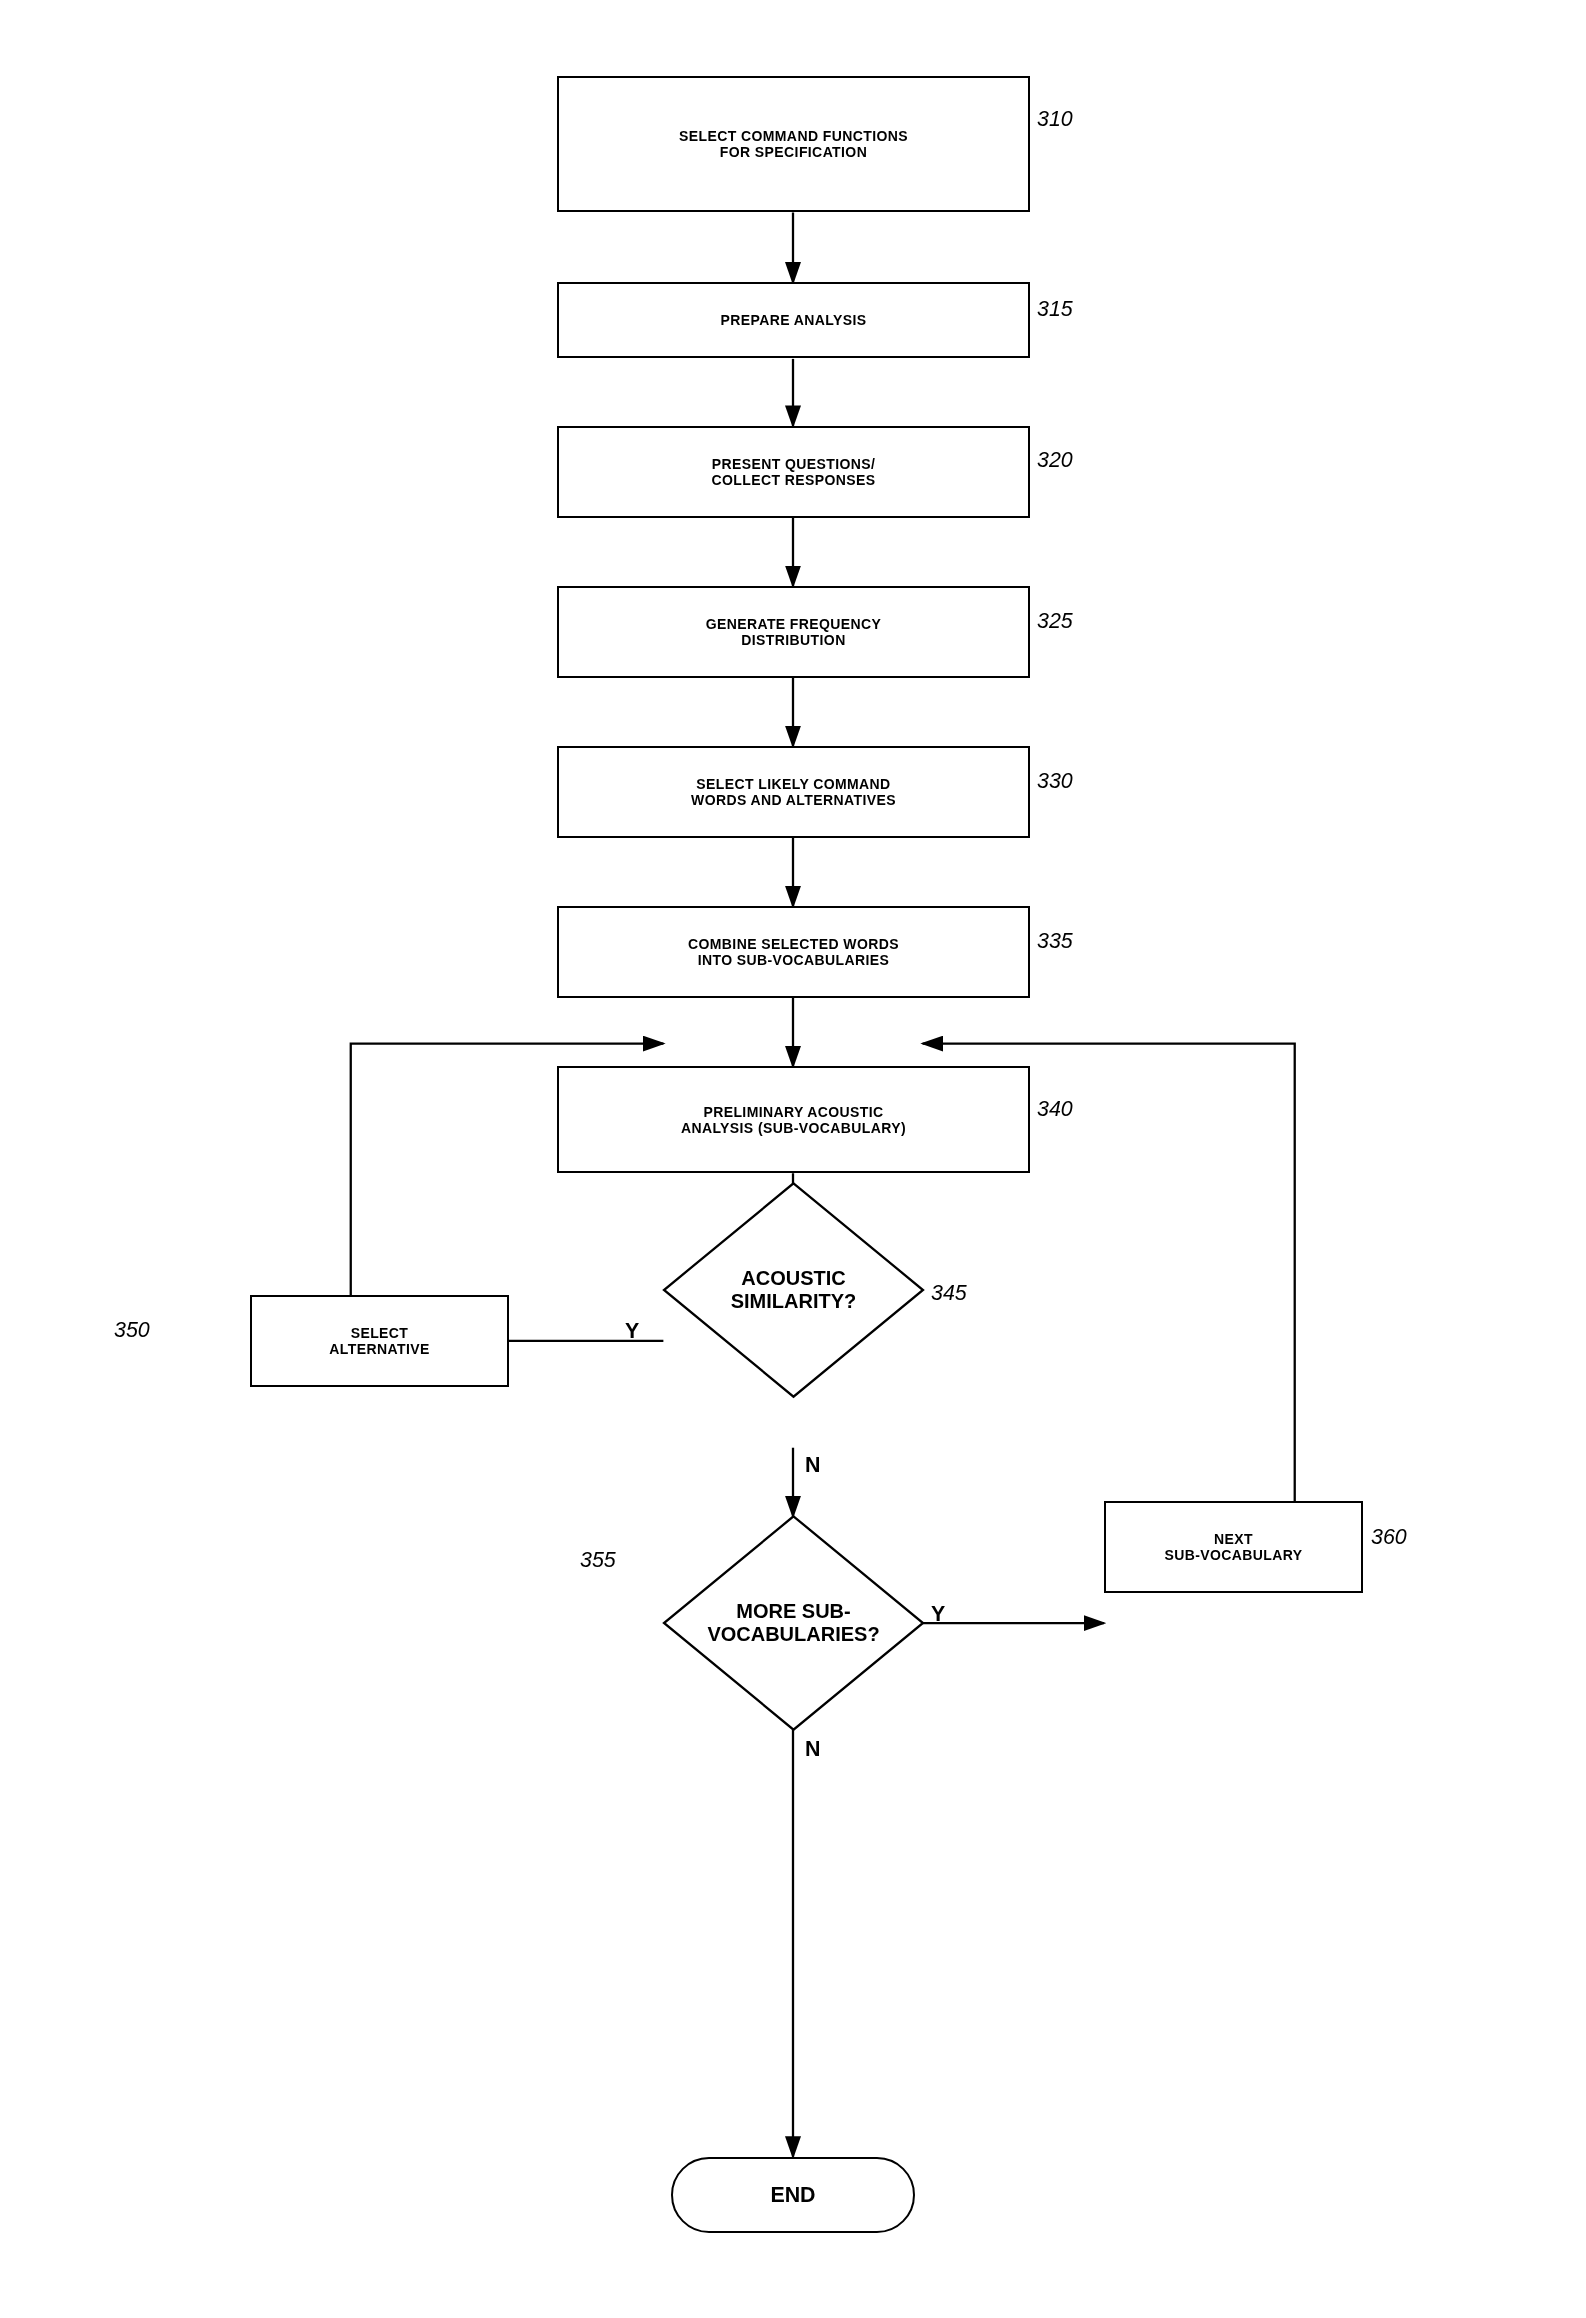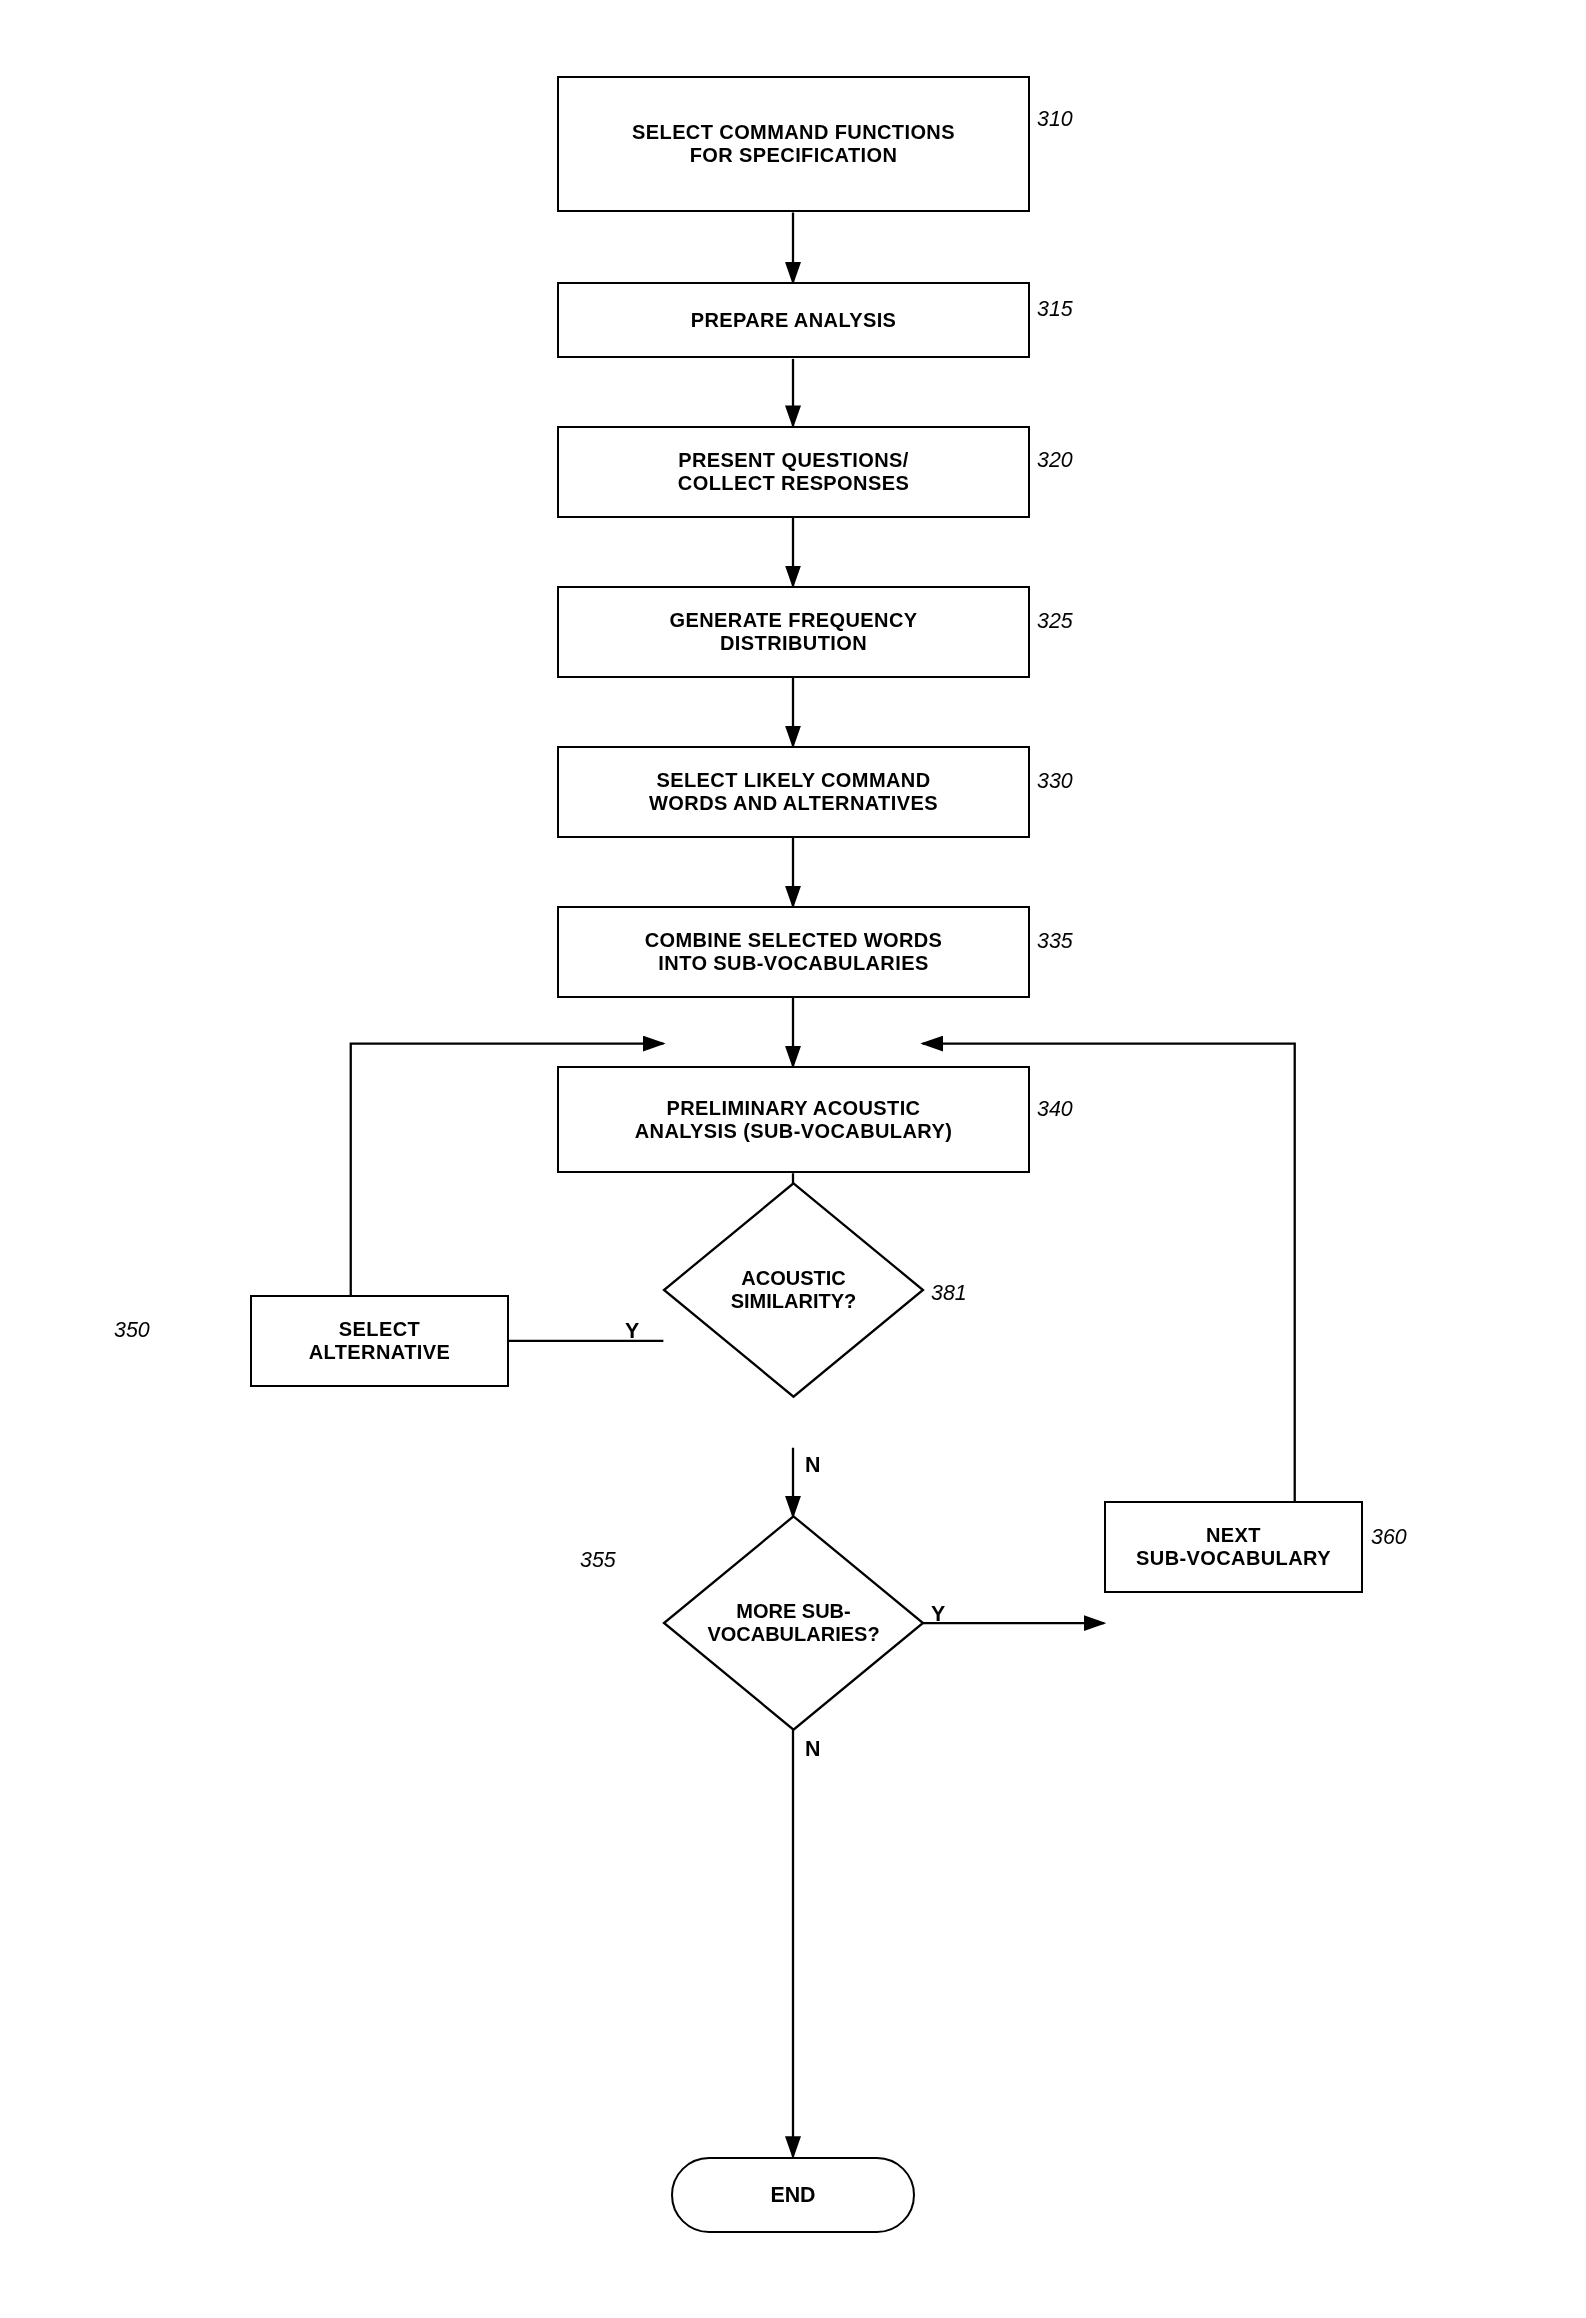--- a/index.html
+++ b/index.html
@@ -18,21 +18,21 @@
     }
     
     .flow-rect {
       position: absolute;
       border: 2.3px solid #000;
       background: #fff;
       display: flex;
       align-items: center;
       justify-content: center;
       text-align: center;
-      font-size: 20px;
+      font-size: 14px;
       font-weight: bold;
       letter-spacing: 0.4px;
     }
     
     .flow-diamond-container {
       position: absolute;
     }
     .flow-diamond-container svg {
       overflow: visible;
     }
@@ -148,21 +148,21 @@
 ANALYSIS (SUB-VOCABULARY)</div>
   <div class="flow-label" style="left:1037px; top:1097px;">340</div>
 
   <div class="flow-diamond-container" style="left:664px; top:1183px; width:259px; height:214px;">
     <svg width="259" height="214" overflow="visible" viewBox="0 0 340 280">
       <polygon points="170,0 340,140 170,280 0,140" fill="#fff" stroke="#000" stroke-width="3"></polygon>
     </svg>
     <div class="flow-diamond-text" style="left:0;top:0;width:259px;height:214px; white-space:pre-line; font-size:20px;">ACOUSTIC
 SIMILARITY?</div>
   </div>
-  <div class="flow-label" style="left:931px; top:1281px;">381</div>
+  <div class="flow-label" style="left:931px; top:1281px;">345</div>
 
   <div class="arrow-label" style="left:625px; top:1319px;">Y</div>
 
   <div class="arrow-label" style="left:805px; top:1453px;">N</div>
 
   <div class="flow-rect" style="left:214px; top:1295px; width:259px; height:92px; white-space:pre-line;margin-left:36px;">SELECT
 ALTERNATIVE</div>
   <div class="flow-label" style="left:114px; top:1318px;">350</div>
 
   <div class="flow-diamond-container" style="left:664px; top:1516px; width:259px; height:214px;">

